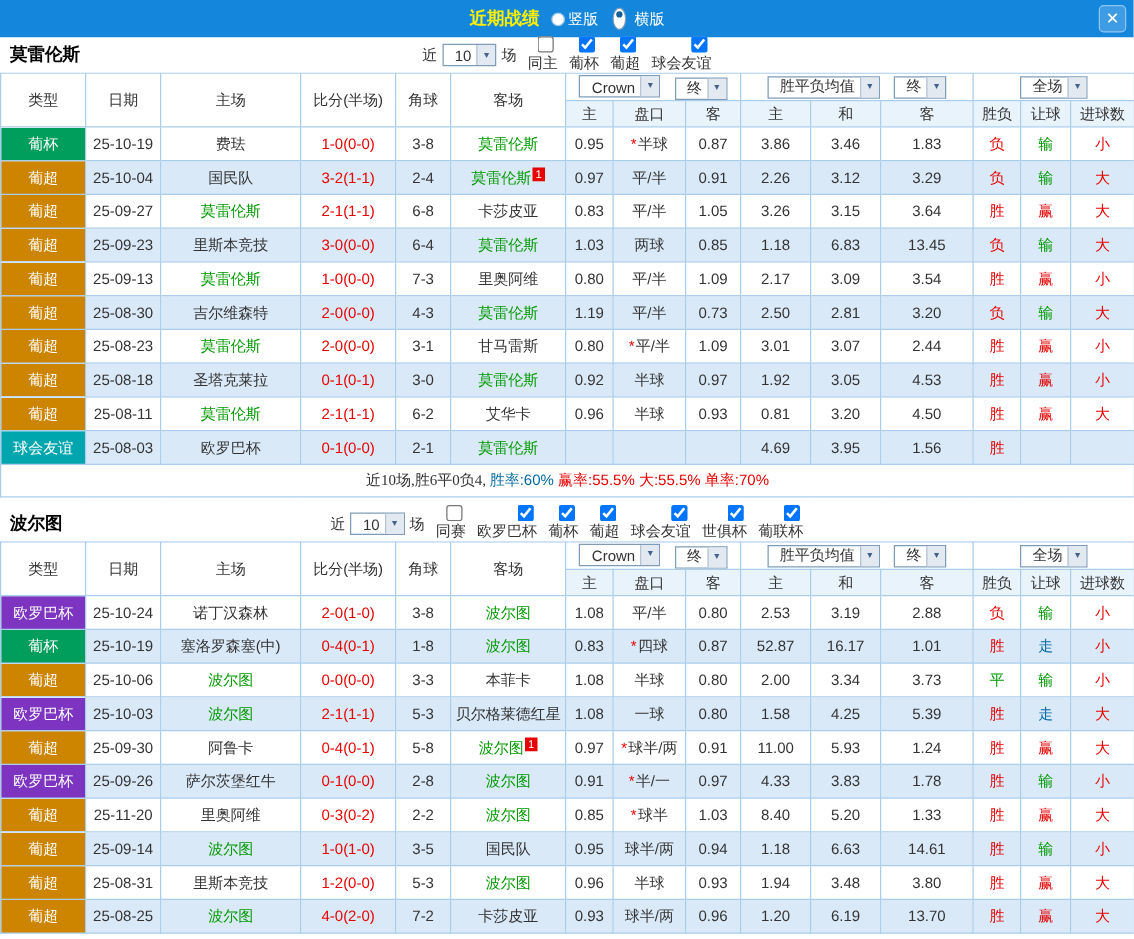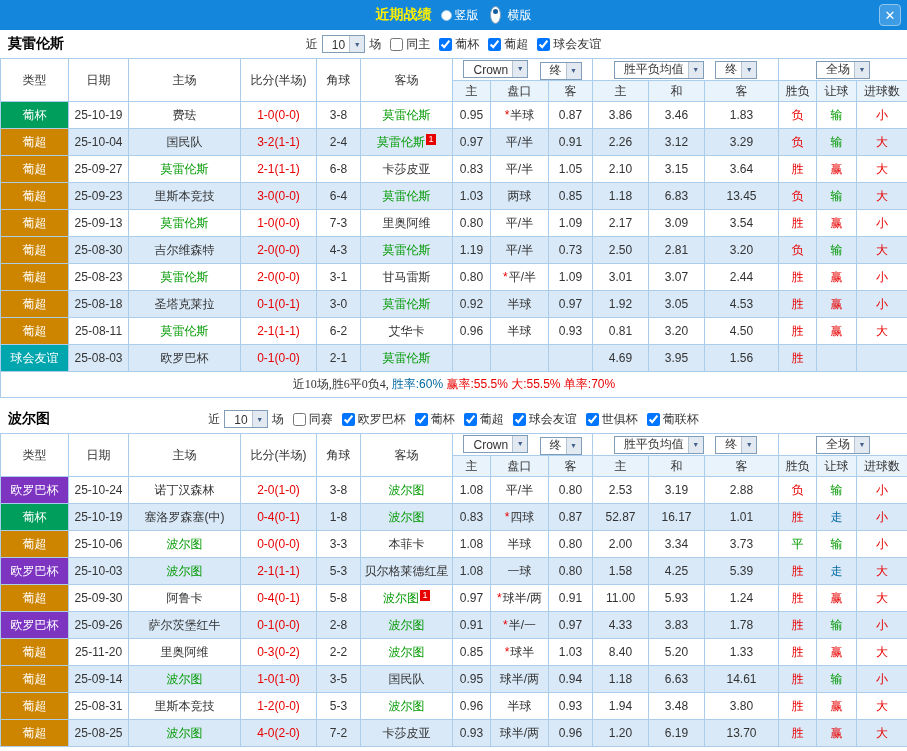--- a/index.html
+++ b/index.html
@@ -38,21 +38,21 @@
   .sel {
     display: inline-flex; align-items: flex-end; border: 1px solid #7f9db9;
     background: #fff; height: 18px; padding-left: 9px; margin: 0 4px; cursor: pointer;
   }
   .sel .arr {
     width: 15px; height: 16px; margin-left: 4px; background: #e3e9f0;
     border-left: 1px solid #b5c4d3; color: #44608c; font-size: 7px;
     display: flex; align-items: center; justify-content: center;
   }
   .filters { display: inline-flex; align-items: center; }
-  .chk { display: inline-flex; align-items: center; margin-left: 9px; cursor: pointer; }
+  .chk { display: inline-flex; align-items: flex-end; margin-left: 9px; cursor: pointer; flex-direction: column; }
   .chk input { width: 13px; height: 13px; margin-right: 3px; }
   
   table { border-collapse: collapse; table-layout: fixed; width: 907px; }
   th, td {
     border: 1px solid #a9cdeb; text-align: center; font-weight: normal;
     overflow: hidden; white-space: nowrap;
   }
   thead tr.rowA th { height: 22px; background: #fff; }
   thead tr.rowB th { height: 21px; background: #e9f3fb; }
   tbody td { height: 27px; background: #fff; }
@@ -224,21 +224,21 @@
         <tr>
           <td class="type" style="background:#cd8500">葡超</td>
           <td>25-09-27</td>
           <td><span class="subject">莫雷伦斯</span></td>
           <td class="score">2-1(1-1)</td>
           <td>6-8</td>
           <td><span>卡莎皮亚</span></td>
           <td>0.83</td>
           <td>平/半</td>
           <td>1.05</td>
-          <td>2.10</td>
+          <td>3.26</td>
           <td>3.15</td>
           <td>3.64</td>
           <td class="r-red">胜</td>
           <td class="r-red">赢</td>
           <td class="r-red">大</td>
         </tr>
         <tr class="alt">
           <td class="type" style="background:#cd8500">葡超</td>
           <td>25-09-23</td>
           <td><span>里斯本竞技</span></td>

